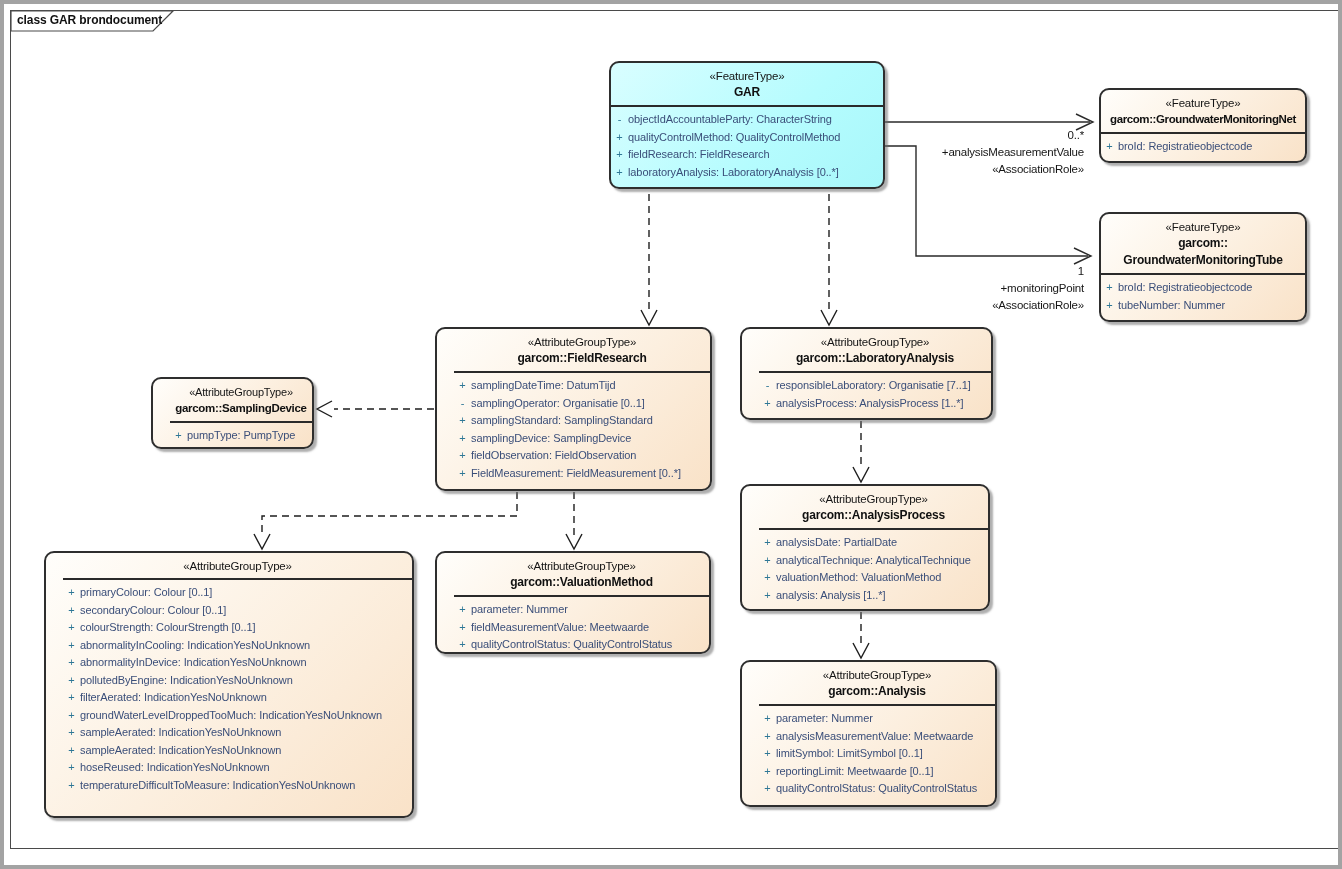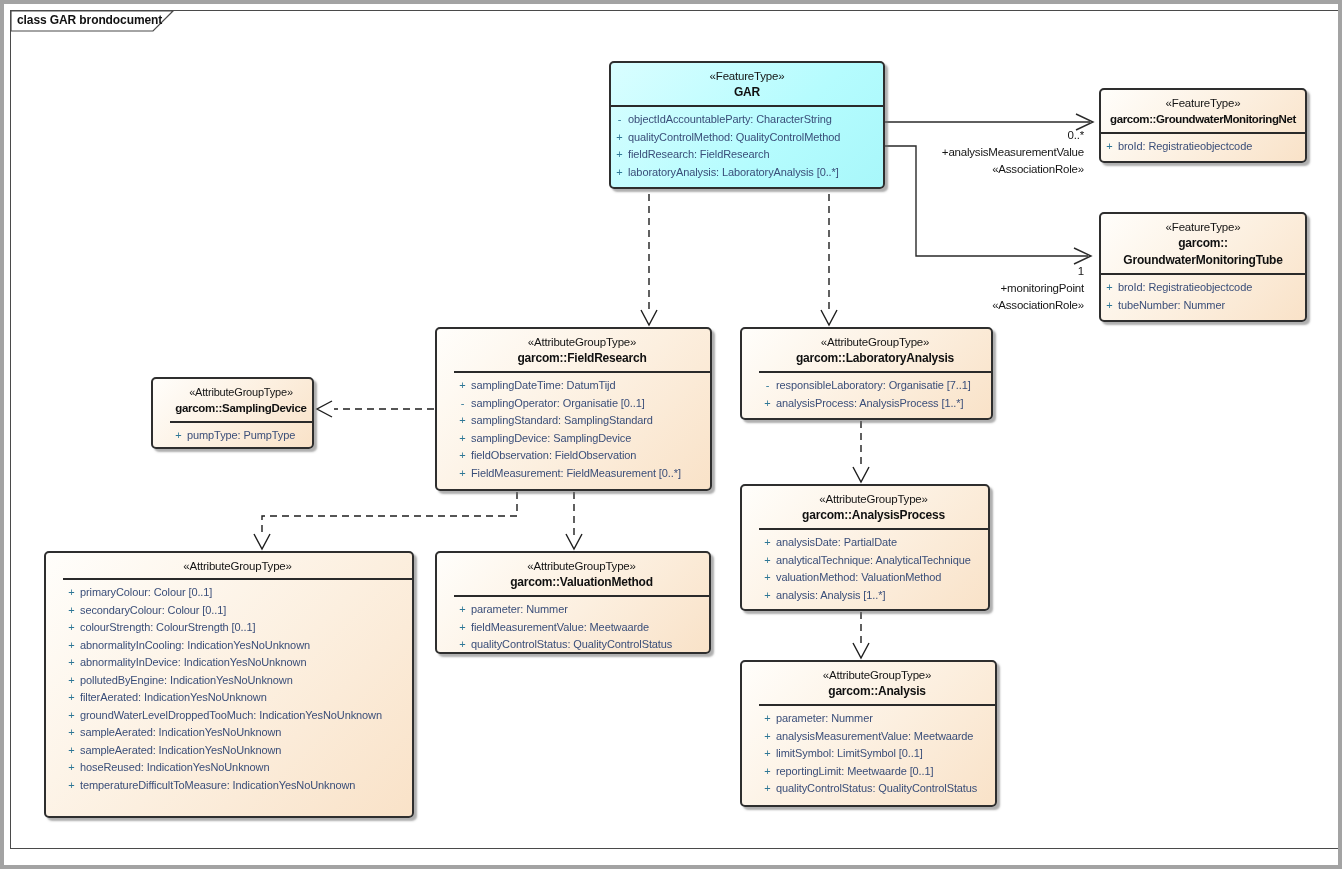--- a/index.html
+++ b/index.html
@@ -11,21 +11,21 @@
   #frame{
     position:absolute;left:6px;top:6px;width:1329px;height:839px;
     border:1px solid #4a4a4a;box-sizing:border-box;pointer-events:none;
   }
   #conn{position:absolute;left:0;top:0;width:1342px;height:869px;}
   #diagram-title{
     position:absolute;left:13px;top:9px;font-size:12px;font-weight:bold;color:#111;
     letter-spacing:-0.1px;white-space:nowrap;
   }
   .uml-box{
-    position:absolute;box-sizing:border-box;border:2px solid #2e2e2e;border-radius:5px;
+    position:absolute;box-sizing:border-box;border:2px solid #2e2e2e;border-radius:10px;
     box-shadow:3px 3px 2px rgba(110,110,110,0.55);overflow:hidden;
   }
   .uml-box.group{background:linear-gradient(135deg,#fffefb 0%,#fcefdf 55%,#f9e2c8 100%);padding-left:17px;}
   .uml-box.feature-cyan{background:linear-gradient(135deg,#d9feff 0%,#b5fcfe 60%,#a8f7fa 100%);}
   .uml-box.feature-cream{background:linear-gradient(135deg,#fffefb 0%,#fcefdf 55%,#f9e2c8 100%);}
   .hdr{padding:6px 4px 4px 4px;text-align:center;}
   .st{font-size:11.5px;color:#141414;line-height:15px;letter-spacing:-0.2px;}
   .nm{font-size:12px;font-weight:bold;color:#101010;line-height:17px;letter-spacing:-0.2px;white-space:pre-line;}
   .attrs{border-top:2px solid #2a2a2a;padding:4px 0 3px 0;}
   .row{display:flex;line-height:17.5px;white-space:nowrap;}

